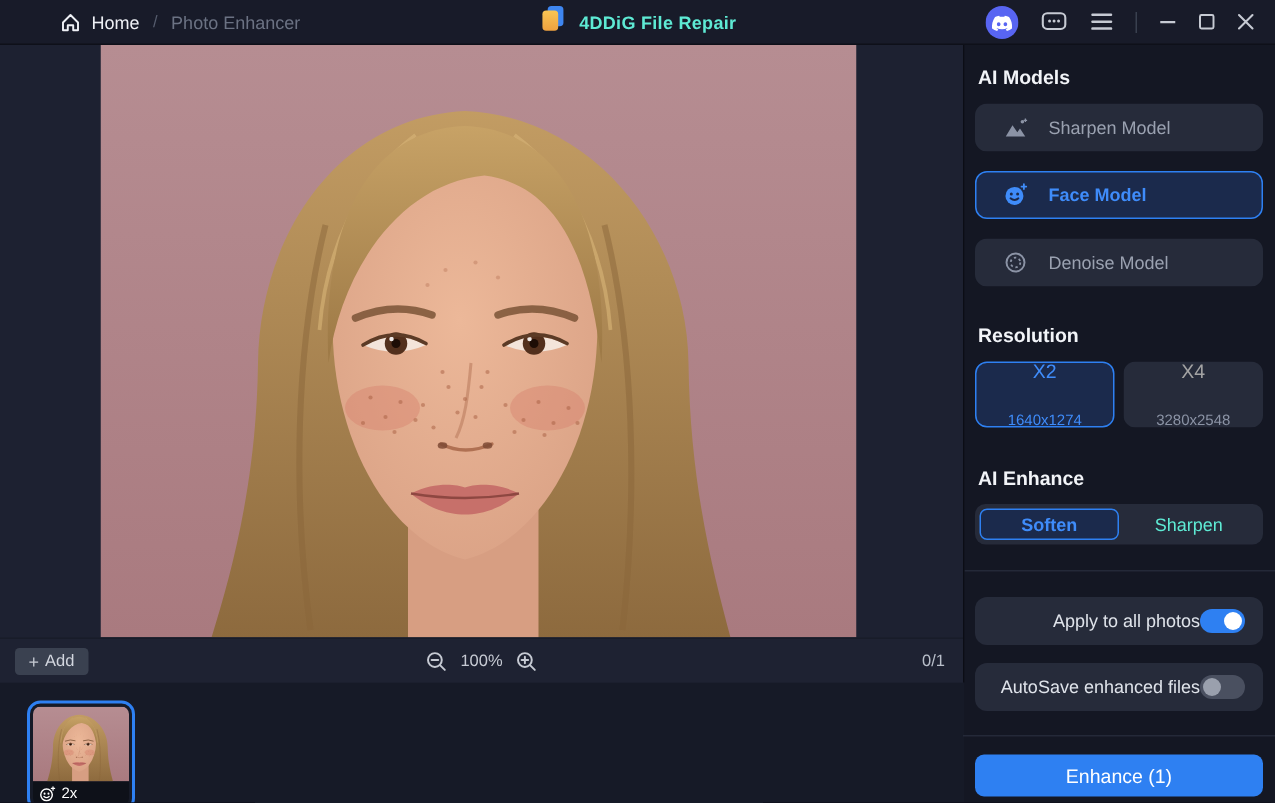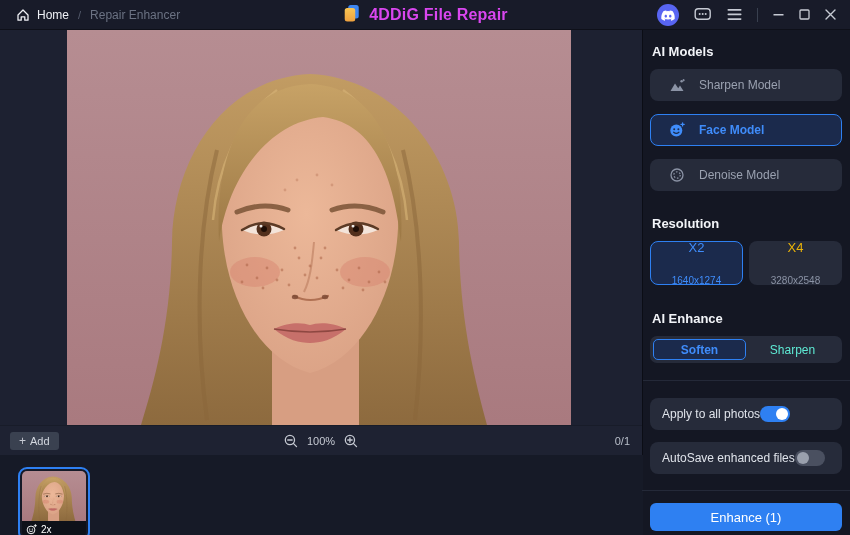--- a/index.html
+++ b/index.html
@@ -5,27 +5,27 @@
   html,body{margin:0;padding:0;background:#0b0d14;}
   *{box-sizing:border-box;}
   .window{
     position:relative;width:850px;height:535px;overflow:hidden;
     font-family:"Liberation Sans",sans-serif;background:#141723;color:#e9ebf1;
     -webkit-font-smoothing:antialiased;
   }
   
   .topbar{height:30px;background:#181b29;border-bottom:1px solid #0e1019;
     display:flex;align-items:center;position:relative;}
-  .breadcrumb{display:flex;align-items:center;gap:7px;padding-left:16px;font-size:12px;}
+  .breadcrumb{display:flex;align-items:center;gap:7px;padding-left:40px;font-size:12px;}
   .breadcrumb .home-lbl{color:#eef0f5;}
   .breadcrumb .sep{color:#565d6e;font-size:11px;padding:0 2px;}
   .breadcrumb .current{color:#6b7283;}
   .titlebox{position:absolute;left:50%;top:0;height:30px;transform:translateX(-50%);
     display:flex;align-items:center;gap:8px;}
-  .titlebox .app-title{font-size:16px;font-weight:bold;color:#d946ef;letter-spacing:.2px;}
+  .titlebox .app-title{font-size:12px;font-weight:bold;color:#5eead4;letter-spacing:.2px;}
   .winctrls{margin-left:auto;display:flex;align-items:center;gap:15px;padding-right:14px;}
   .winctrls .vsep{width:1px;height:14px;background:#39404f;}
   .iconbtn{display:flex;align-items:center;justify-content:center;cursor:pointer;}
   
   .main{display:flex;height:425px;}
   .canvasarea{width:643px;position:relative;background:#1d2131;border-right:1px solid #0b0d15;}
   .photo{position:absolute;left:67px;top:0;width:504px;height:395px;}
   .photo svg{display:block;}
   .toolbar{position:absolute;left:0;right:0;bottom:0;height:30px;background:#1e2232;
     border-top:1px solid #181c29;display:flex;align-items:center;}
@@ -41,32 +41,32 @@
   .sidebar{width:207px;background:#141723;height:505px;padding:14px 8px 0 7px;
     display:flex;flex-direction:column;}
   .side-heading{font-size:13px;font-weight:bold;color:#f2f4f8;margin:0 0 10px 2px;}
   .model-btn{height:32px;border-radius:8px;background:#262b3a;display:flex;align-items:center;
     padding-left:18px;gap:14px;font-size:12px;color:#9aa1b0;margin-bottom:13px;cursor:pointer;
     border:1.5px solid transparent;}
   .model-btn.selected{background:#1b2a4c;border-color:#2e80f2;color:#3f8cfa;font-weight:bold;}
   .res-row{display:flex;gap:6px;}
   .res-btn{flex:1;height:44px;border-radius:8px;background:#262b3a;border:1.5px solid transparent;
     display:flex;flex-direction:column;align-items:center;justify-content:center;gap:20px;cursor:pointer;}
-  .res-btn .res-main{font-size:13px;color:#eab308;}
+  .res-btn .res-main{font-size:13px;color:#a3a3a3;}
   .res-btn .res-sub{font-size:10px;color:#8b93a5;}
   .res-btn.selected{background:#1b2a4c;border-color:#2e80f2;}
   .res-btn.selected .res-main,.res-btn.selected .res-sub{color:#3f8cfa;}
   .mt-sec{margin-top:26px;}
   .segment{background:#262b3a;border-radius:7px;padding:3px;display:flex;height:27px;}
   .seg-opt{flex:1;display:flex;align-items:center;justify-content:center;font-size:12px;
     color:#5eead4;border-radius:5px;border:1px solid transparent;cursor:pointer;}
   .seg-opt.selected{background:#1b2a4c;border-color:#2e80f2;color:#3f8cfa;font-weight:bold;}
   .divider{height:1px;background:#242938;margin:17px -8px 0 -8px;}
   .setting-card{height:32px;border-radius:8px;background:#262b3a;display:flex;align-items:center;
-    padding:0 12px;font-size:12px;color:#dfe3ea;justify-content:flex-start;}
+    padding:0 12px;font-size:12px;color:#dfe3ea;justify-content:flex-end;}
   .setting-card.first{margin-top:17px;}
   .setting-card.second{margin-top:12px;}
   .toggle{width:30px;height:16px;border-radius:8px;position:relative;cursor:pointer;flex:none;}
   .toggle.on{background:#2e80f2;}
   .toggle.off{background:#4a5060;}
   .toggle .knob{position:absolute;top:2px;width:12px;height:12px;border-radius:50%;}
   .toggle.on .knob{right:2px;background:#ffffff;}
   .toggle.off .knob{left:2px;background:#9aa0ad;}
   .enhance-btn{margin-top:12px;height:28px;width:100%;background:#2e80f2;color:#ffffff;
     border:none;border-radius:6px;font-size:13px;font-family:inherit;cursor:pointer;}
@@ -175,21 +175,21 @@
 
   <header class="topbar">
     <div class="breadcrumb">
       <span class="iconbtn">
         <svg width="14" height="14" viewBox="0 0 14 14">
             <path d="M2 7 L7 2 L12 7 V12.2 H8.8 V8.8 H5.2 V12.2 H2 Z" stroke="#eef0f5" stroke-width="1.3" fill="none" stroke-linejoin="round"></path>
           </svg>
       </span>
       <span class="home-lbl">Home</span>
       <span class="sep">/</span>
-      <span class="current">Repair Enhancer</span>
+      <span class="current">Photo Enhancer</span>
     </div>
 
     <div class="titlebox">
       <span>
         <svg width="19" height="19" viewBox="0 0 19 19">
           <rect x="6" y="1" width="10.5" height="13.5" rx="2.5" fill="#3e86f0"></rect>
           <rect x="2.5" y="4" width="10.5" height="13.5" rx="2.5" fill="url(#logoG)"></rect>
         </svg>
       </span>
       <span class="app-title">4DDiG File Repair</span>

